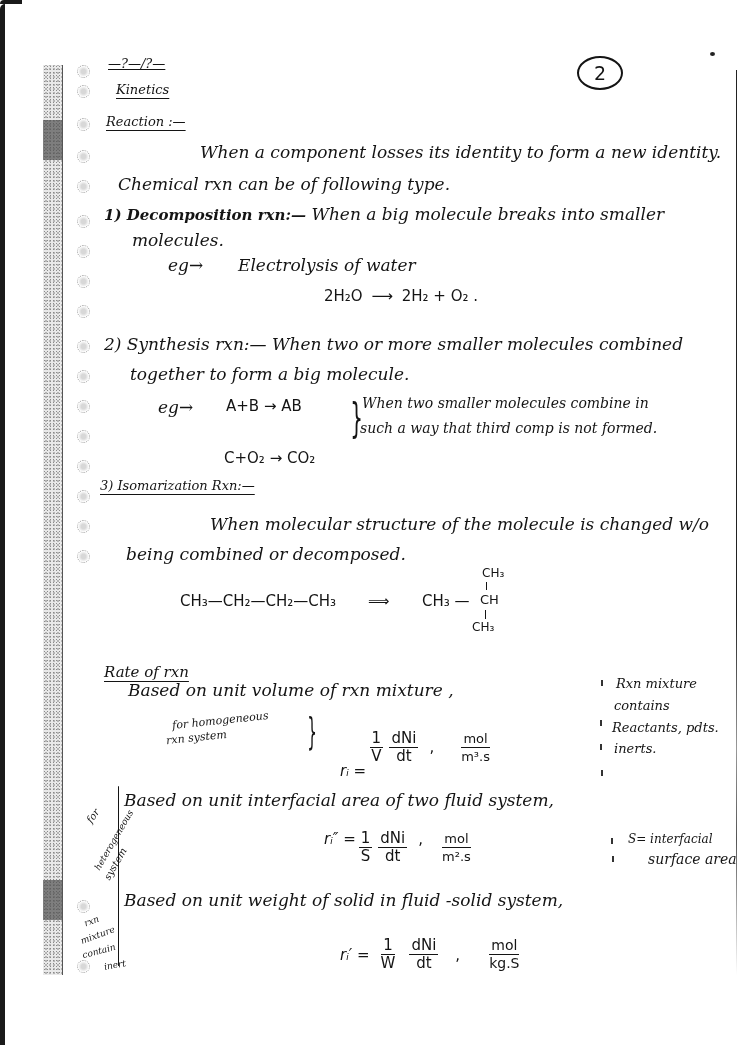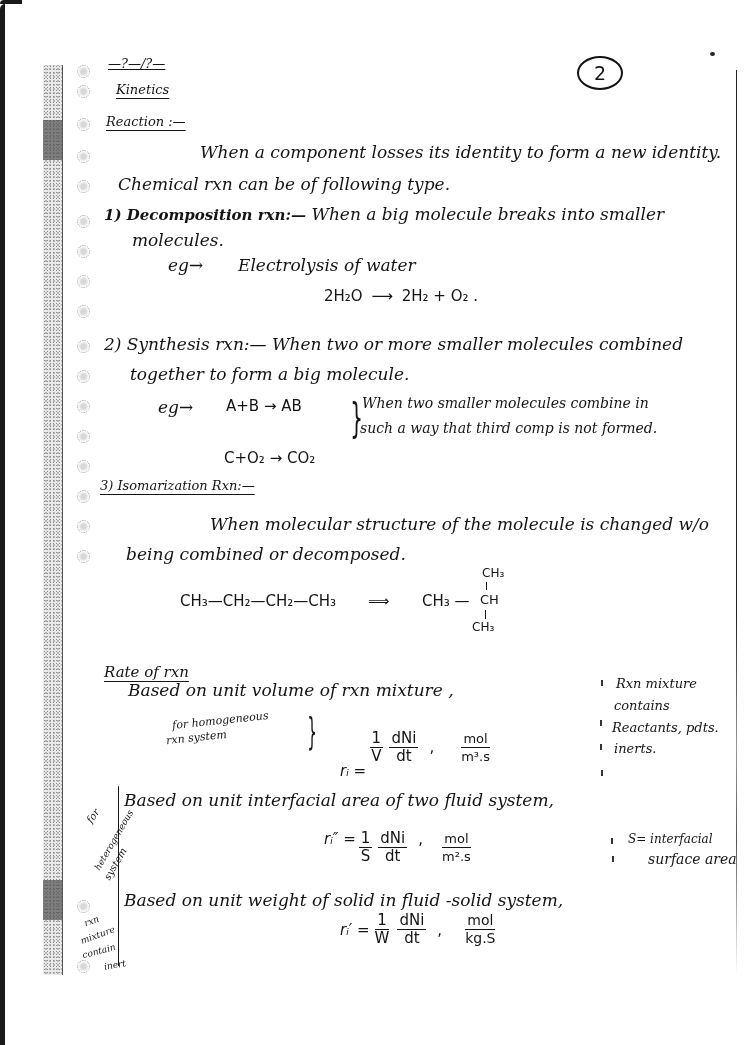--- a/index.html
+++ b/index.html
@@ -205,21 +205,21 @@
   <div class="hw small" style="left:628px;top:832px;font-size:12px;">S= interfacial</div>
   <div class="hw small" style="left:648px;top:851px;font-size:14px;text-align:center;">surface area</div>
 
   <div style="position:absolute;left:76px;top:810px;width:48px;height:70px;">
     <div class="hw tiny" style="left:10px;top:0;transform:rotate(-55deg);">for</div>
     <div class="hw tiny" style="left:4px;top:24px;transform:rotate(-60deg);font-size:9px;">heterogeneous</div>
     <div class="hw tiny" style="left:22px;top:48px;transform:rotate(-60deg);">system</div>
   </div>
 
   <div class="hw txt" style="left:124px;top:890px;text-align:right;">Based on unit weight of solid in fluid -solid system,</div>
-  <div class="hw eq" style="left:340px;top:912px;display:flex;align-items:center;">
+  <div class="hw eq" style="left:340px;top:937px;display:flex;align-items:center;gap:6px;">
     <span style="font-style:italic;">rᵢ′ =</span>
     <span class="frac">
         <span class="num">1</span>
         <span class="den">W</span>
       </span>
     <span class="frac">
         <span class="num">dNi</span>
         <span class="den">dt</span>
       </span>
     <span style="margin:0 18px 0 8px;">,</span>

